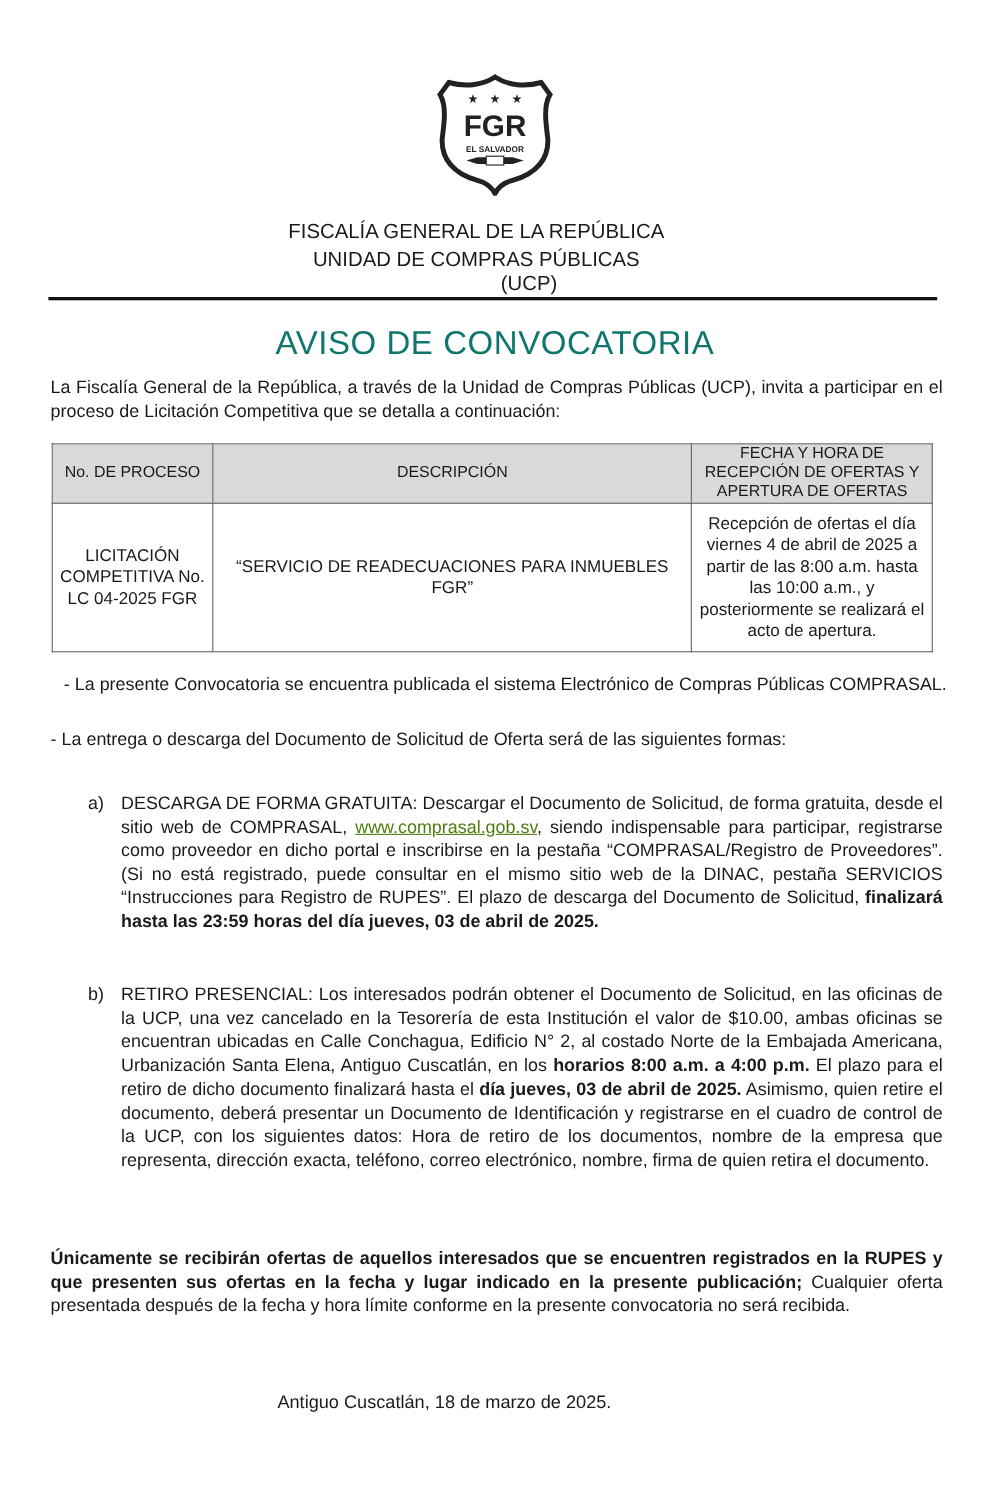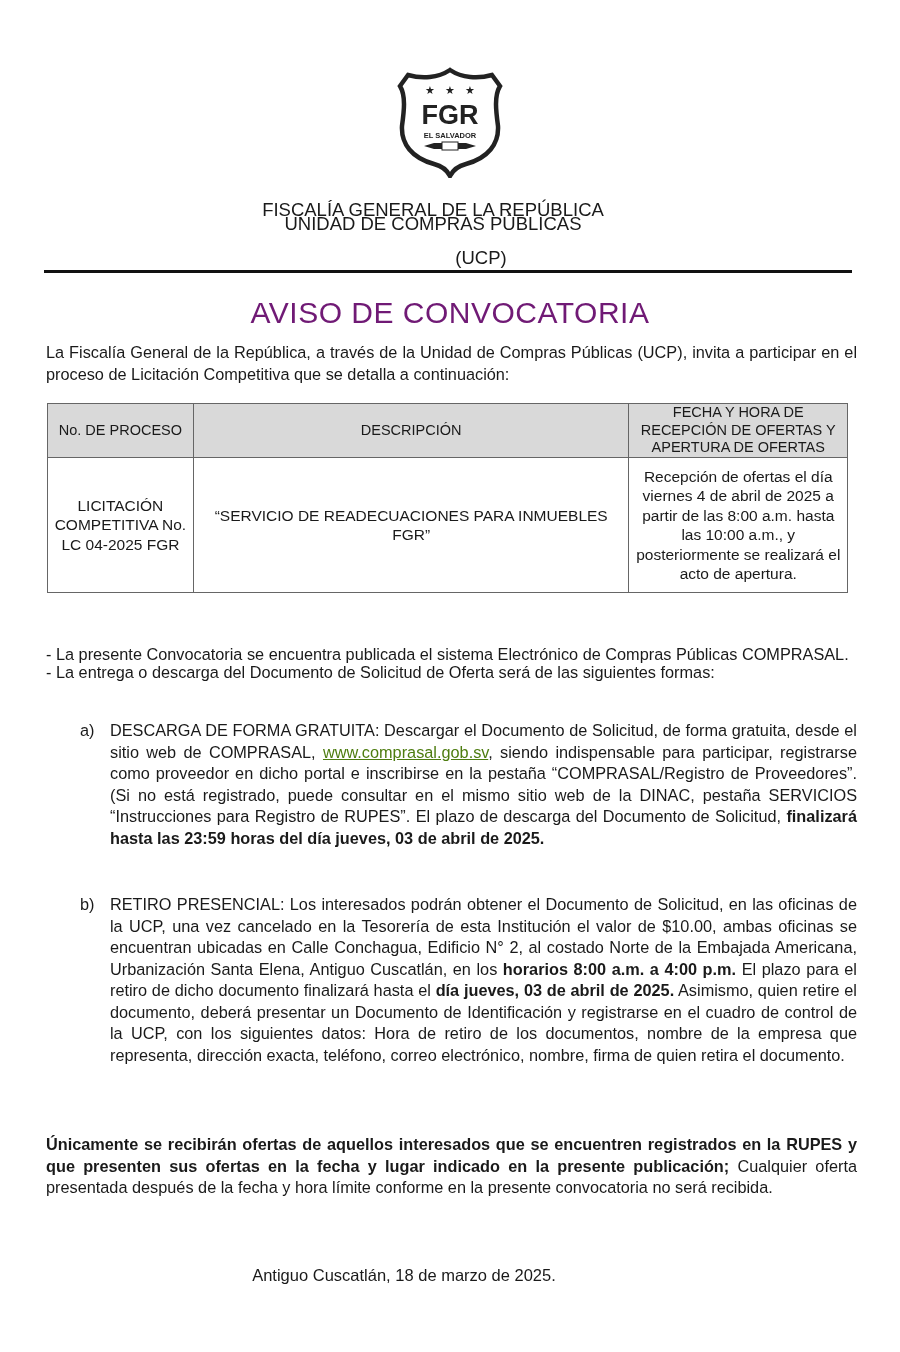--- a/index.html
+++ b/index.html
@@ -4,38 +4,38 @@
   <style>
     html, body { margin: 0; padding: 0; background: #ffffff; }
     body {
       width: 900px; height: 1352px; position: relative; overflow: hidden;
       font-family: "Liberation Sans", "DejaVu Sans", sans-serif;
       color: #1a1a1a;
     }
     .logo { position: absolute; left: 394px; top: 66px; width: 112px; height: 112px; }
     .org { position: absolute; left: 0; width: 866px; text-align: center; font-size: 18.5px; line-height: 23px; color: #1a1a1a; }
     .org1 { top: 198px; }
-    .org2 { top: 212px; }
+    .org2 { top: 224px; }
     .org3 { top: 246px; padding-left: 48px; }
     .rule { position: absolute; left: 44px; width: 808px; top: 270px; height: 3px; background: #111; }
-    .title { position: absolute; top: 296px; left: 0; width: 900px; text-align: center; font-size: 30px; letter-spacing: 0.5px; color: #701a75; }
+    .title { position: absolute; top: 296px; left: 0; width: 900px; text-align: center; font-size: 30px; letter-spacing: 0.5px; color: #0f766e; }
     .p { position: absolute; left: 46px; width: 811px; font-size: 16.3px; line-height: 21.5px; text-align: justify; }
     .p b { font-weight: bold; }
     .intro { top: 342px; }
     table.proc {
       position: absolute; left: 47px; top: 403px; width: 801px;
       border-collapse: collapse; font-size: 15.5px; line-height: 19.5px;
     }
     table.proc th, table.proc td { border: 1.5px solid #666; text-align: center; vertical-align: middle; padding: 0 4px; }
     table.proc th { background: #d9d9d9; font-weight: normal; font-size: 14.5px; line-height: 17.5px; height: 53px; }
     table.proc td { height: 134px; }
     .c1 { width: 137px; }
     .c2 { width: 428px; }
     .c3 { width: 210px; margin-top: 41px; }
-    .dash { top: 644px; padding-left: 12px; text-indent: -12px; }
+    .dash { top: 612px; padding-left: 12px; text-indent: -12px; margin-left: 12px; }
     .dash2 { top: 662px; padding-left: 12px; text-indent: -12px; }
     .item { position: absolute; left: 80px; width: 777px; font-size: 16.3px; line-height: 21.5px; text-align: justify; }
     .item .lbl { position: absolute; left: 0; top: 0; }
     .item .body { margin-left: 30px; }
     .itemA { top: 720px; }
     .itemB { top: 894px; }
     a.link { color: #4d7c0f; text-decoration: underline; }
     .closing { top: 1134px; }
     .place { position: absolute; top: 1266px; left: 0; width: 808px; text-align: center; font-size: 16.5px; }
   </style>

